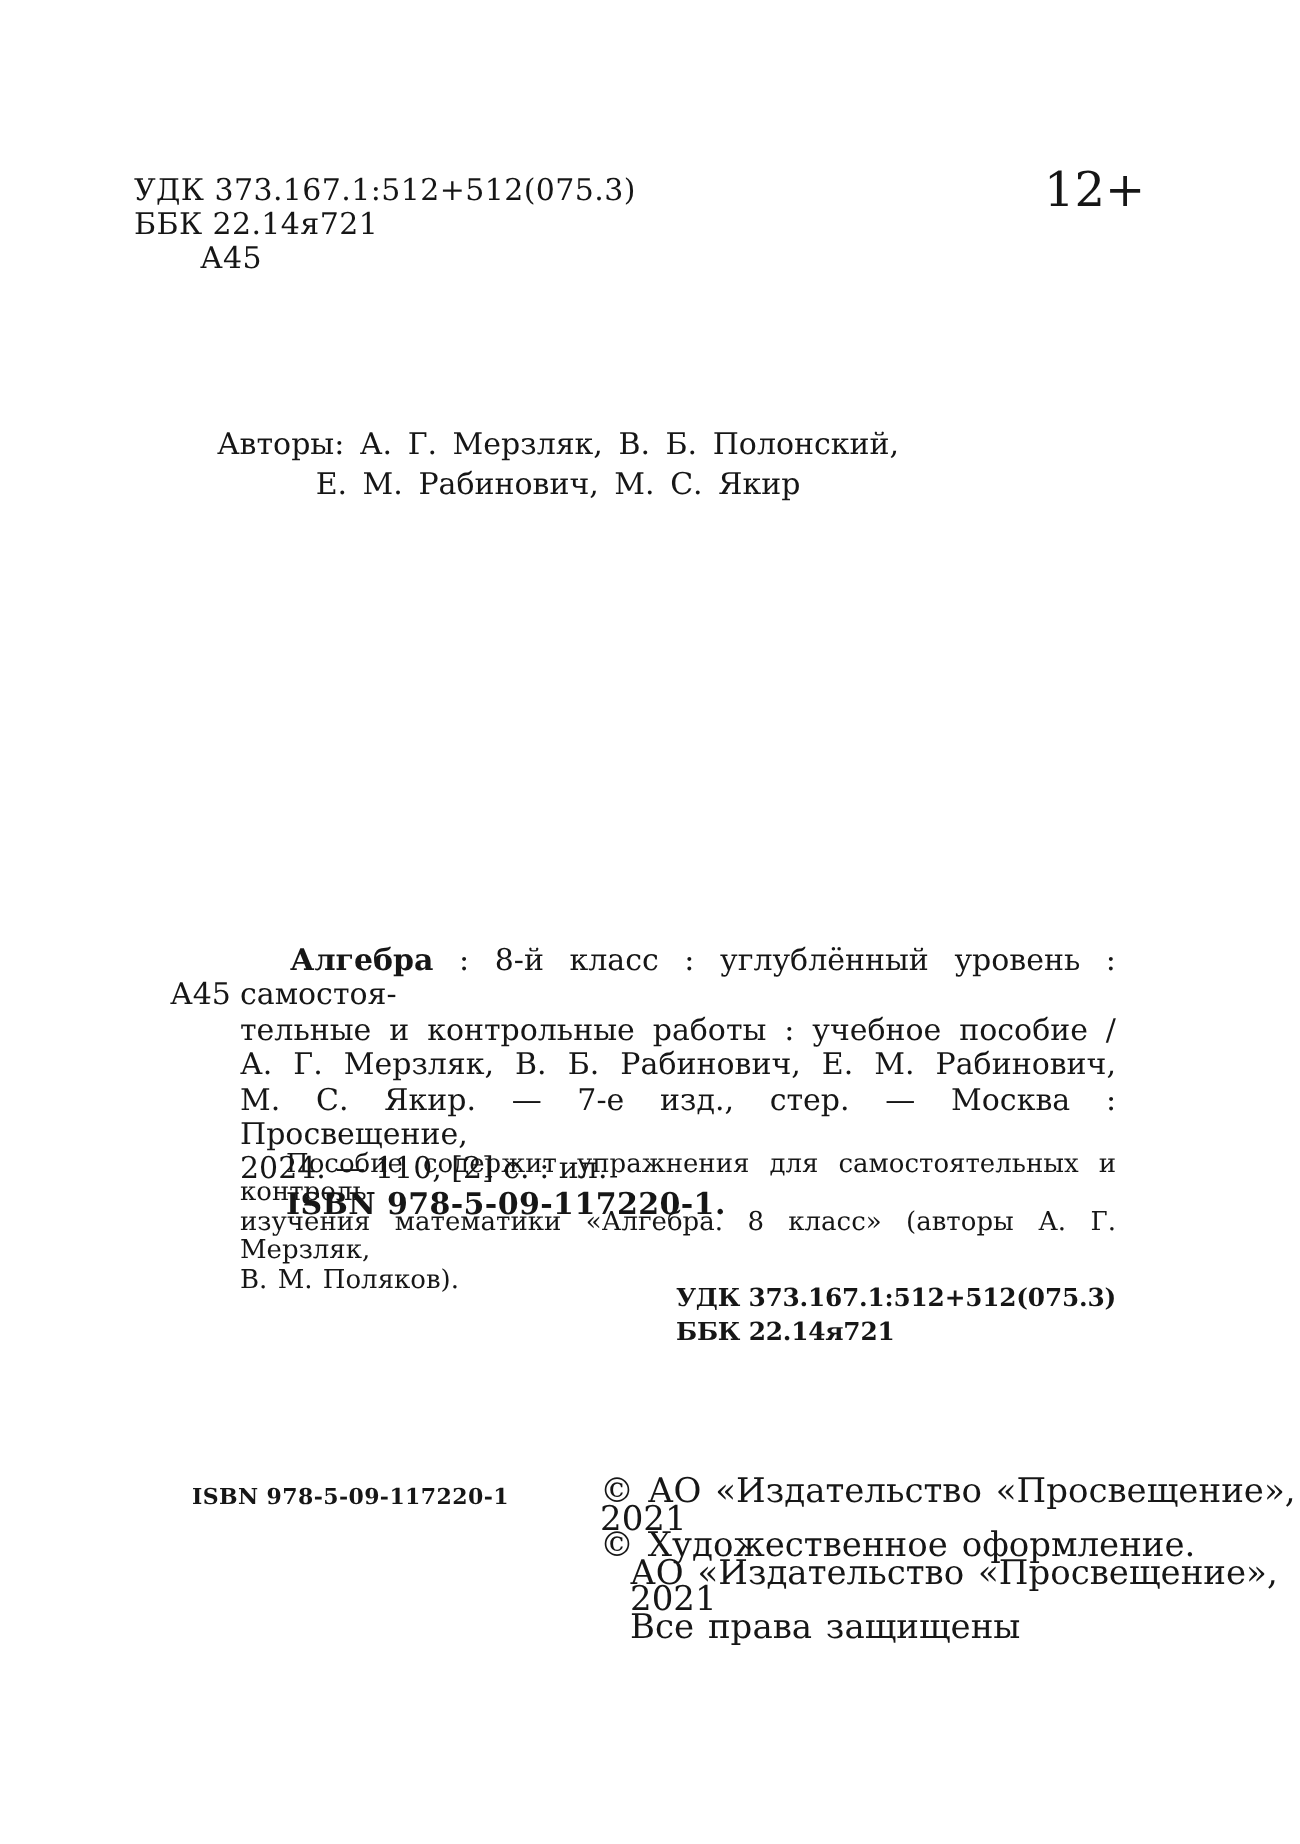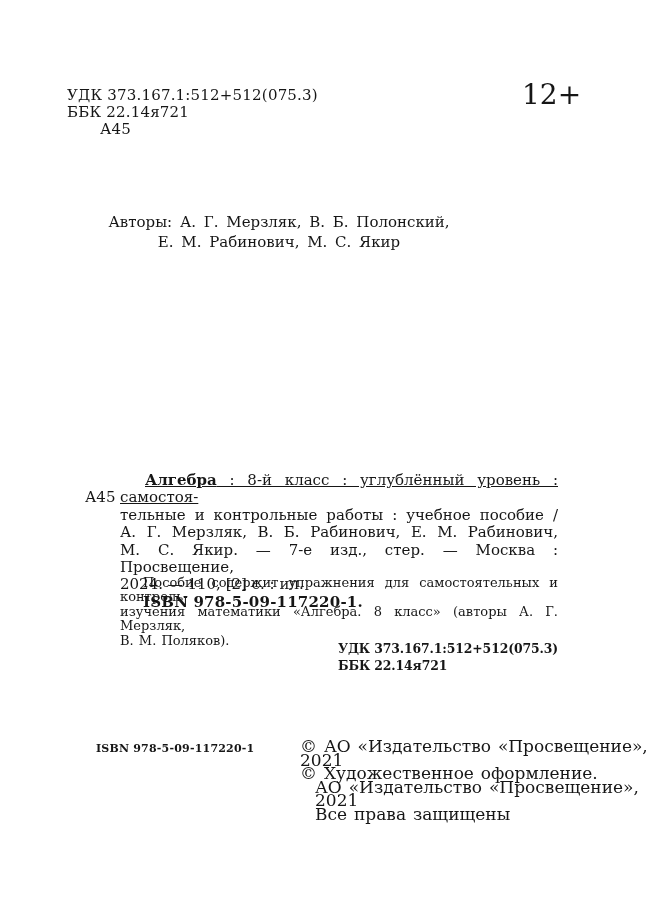--- a/index.html
+++ b/index.html
@@ -12,30 +12,30 @@
     color:#161616;
     -webkit-font-smoothing:antialiased;
   }
   .abs { position:absolute; }
 
   
   #top-codes { left:67px; top:87px; font-size:15px; line-height:17px; letter-spacing:.2px; }
   #top-codes .sign { padding-left:33px; }
 
   
-  #age { left:522px; top:83px; font-size:28px; line-height:24px; }
+  #age { left:522px; top:83px; font-size:24px; line-height:24px; }
 
   
   #authors { left:0; top:212px; width:558px; text-align:center;
              font-size:15px; line-height:20px; word-spacing:3px; }
 
   
   #card { left:120px; top:472px; width:438px; font-size:15px; line-height:17.4px; }
   #card .just { text-align:justify; text-align-last:justify; }
-  #card .indent { text-indent:25px;text-decoration:underline; }
+  #card .indent { text-indent:25px; }
   #card .sign { position:absolute; left:-35px; top:17.4px; line-height:17.4px; }
   #card .isbn { font-weight:bold; padding-left:23px; letter-spacing:.2px; }
   b { font-weight:bold; }
 
   
   #annotation { left:120px; top:576px; width:438px; font-size:13px; line-height:14.4px; word-spacing:1px; }
   #annotation .just { text-align:justify; text-align-last:justify; }
   #annotation .indent { text-indent:23px; }
 
   

